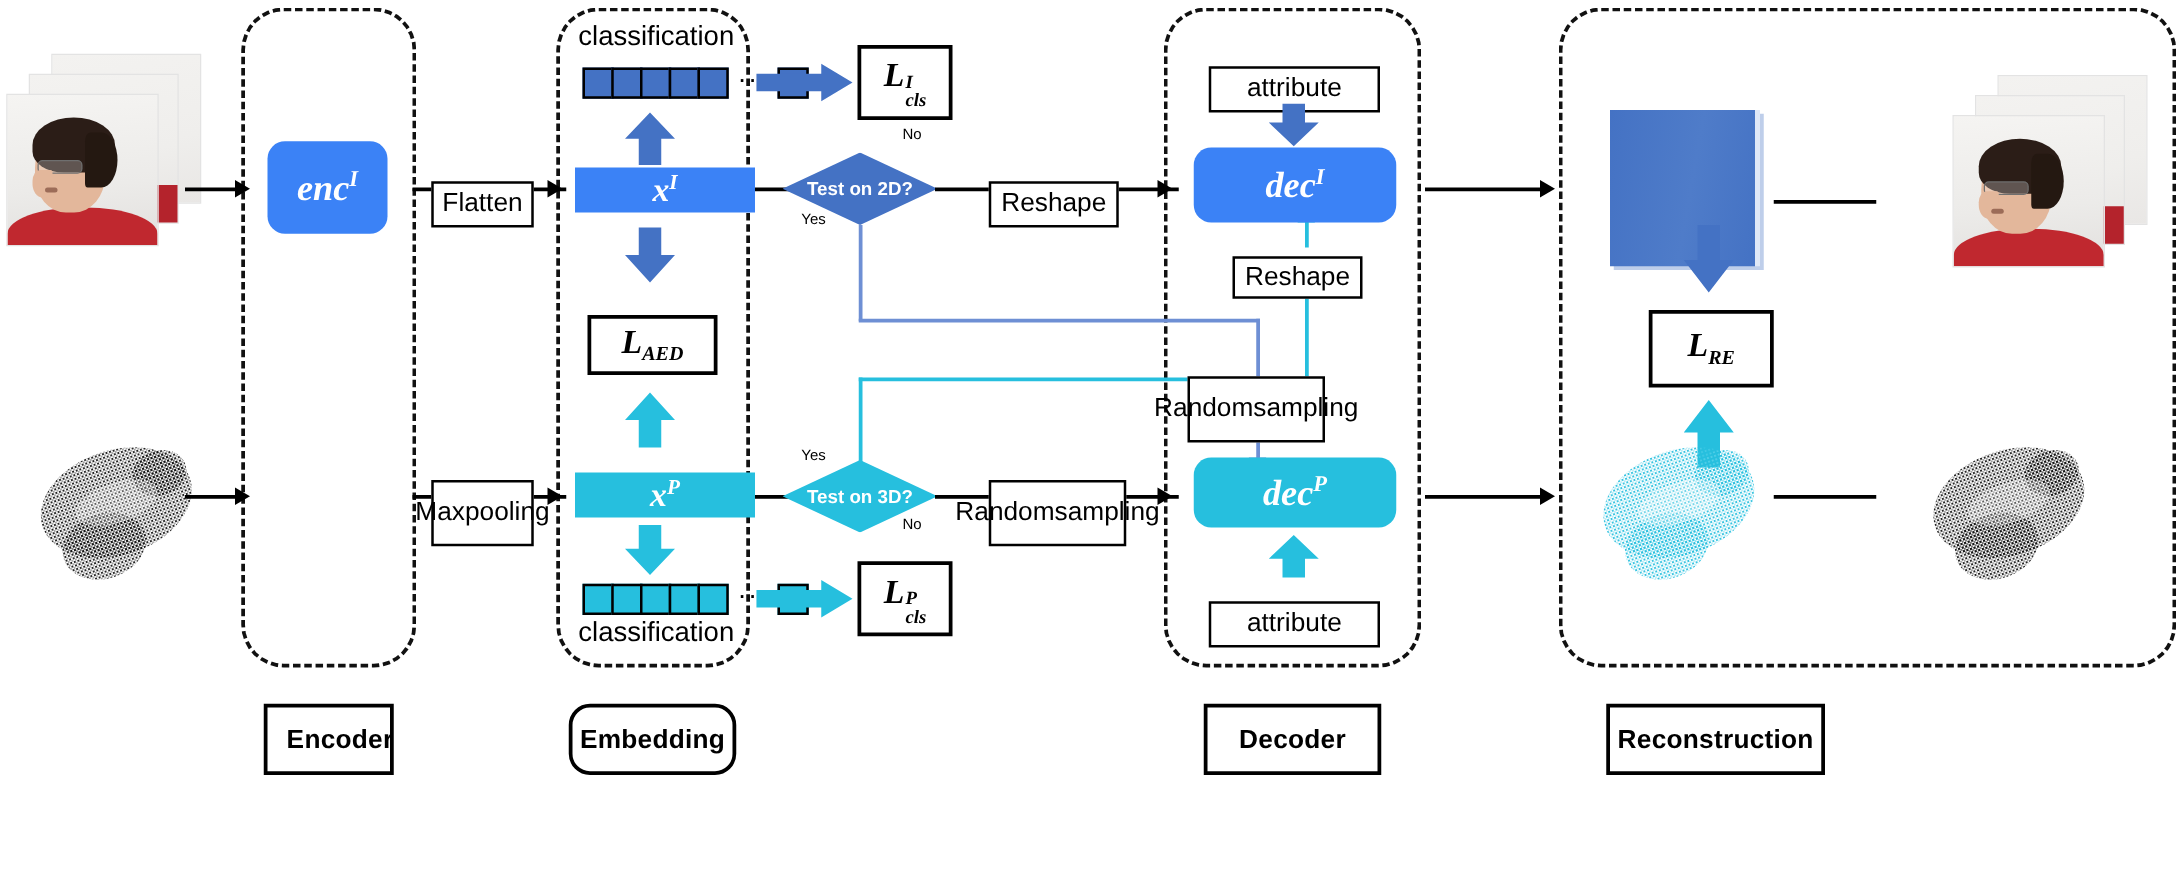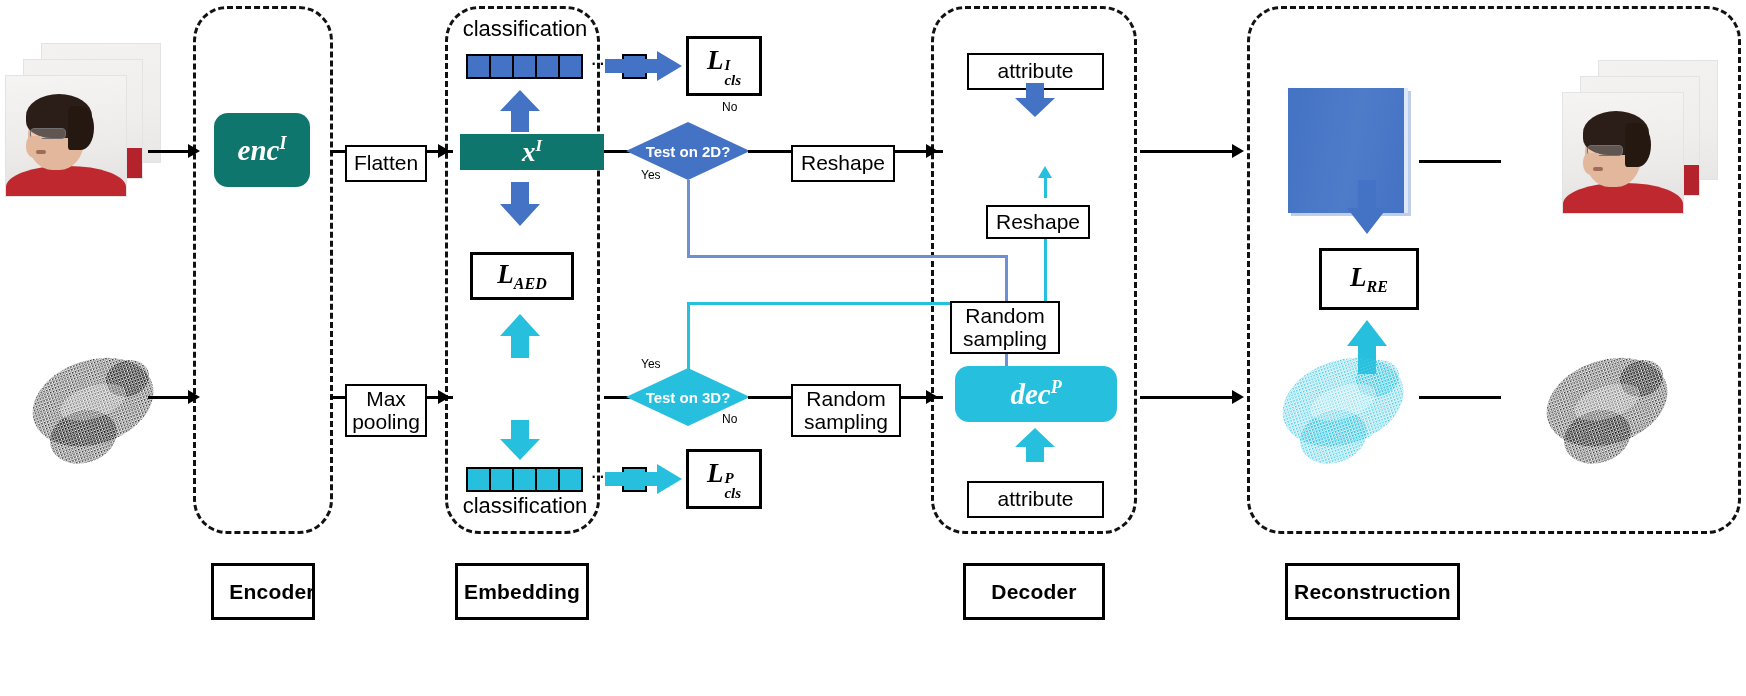--- a/index.html
+++ b/index.html
@@ -44,21 +44,21 @@
     background: #ffffff;
     display: flex;
     align-items: center;
     justify-content: center;
     text-align: center;
     font-size: 21px;
     color: #000000;
     line-height: 1.05;
     margin-top: 13px;
   }
-  .plainbox.two-line { flex-direction: column; }
+  .plainbox.two-line { }
 
   
   .lossbox {
     border: 3px solid #000000;
     background: #ffffff;
     display: flex;
     align-items: center;
     justify-content: center;
     font-family: "Liberation Serif", serif;
     font-weight: bold;
@@ -77,21 +77,21 @@
   
   .netblock {
     border-radius: 14px;
     display: flex; align-items: center; justify-content: center;
     color: #ffffff;
     font-family: "Liberation Serif", serif;
     font-weight: bold; font-style: italic;
     font-size: 29px;
   }
   .netblock .sup { font-size: 18px; vertical-align: super; }
-  .blue-fill { background: #0f766e; }
+  .blue-fill { background: #3b82f6; }
   .cyan-fill { background: #26BFDE; }
 
   
   .vecbar {
     display: flex; align-items: center; justify-content: center;
     color: #ffffff;
     font-family: "Liberation Serif", serif;
     font-weight: bold; font-style: italic;
     font-size: 27px;
   }
@@ -166,21 +166,21 @@
   <div class="abs group" style="left:445px; top:6px; width:155px; height:528px;"></div>
   <div class="abs group" style="left:931px; top:6px; width:206px; height:528px;"></div>
   <div class="abs group" style="left:1523px; top:6px; width:218px; height:528px;"></div>
 
   <div class="abs" style="left:1520px; top:0px; width:230px; height:540px; background:#fff;"></div>
   <div class="abs group" style="left:1247px; top:6px; width:494px; height:528px;"></div>
 
   <div class="abs stage-label" style="left:211px; top:563px; width:104px; height:57px;padding-left:18px;">
     <span>Encoder</span>
   </div>
-  <div class="abs stage-label" style="left:455px; top:563px; width:134px; height:57px;">
+  <div class="abs stage-label" style="left:455px; top:563px; width:134px; height:57px;border-radius:17px;">
     <span>Embedding</span>
   </div>
   <div class="abs stage-label" style="left:963px; top:563px; width:142px; height:57px;">
     <span>Decoder</span>
   </div>
   <div class="abs stage-label" style="left:1285px; top:563px; width:175px; height:57px;">
     <span>Reconstruction</span>
   </div>
 
   <div class="photo-stack" style="left:3px; top:43px; width:175px; height:150px;">
@@ -288,20 +288,25 @@
       <span>L</span><span class="sub">AED</span>
     </span>
   </div>
 
   <div class="fatarrow" style="left:498px; top:312px;">
     <svg width="44" height="48" viewBox="0 0 44 48">
       <polygon points="22,2 42,24 31,24 31,46 13,46 13,24 2,24" fill="#26BFDE"></polygon>
     </svg>
   </div>
 
+  <div class="abs vecbar cyan-fill" style="left:460px; top:378px; width:144px; height:36px;">
+    <span>
+      <span>x</span><span class="sup">P</span>
+    </span>
+  </div>
 
   <div class="fatarrow" style="left:498px; top:418px;">
     <svg width="44" height="44" viewBox="0 0 44 44">
       <polygon points="22,42 42,21 31,21 31,2 13,2 13,21 2,21" fill="#26BFDE"></polygon>
     </svg>
   </div>
 
   <div class="abs cells" style="left:466px; top:467px;">
     <div class="cell cell-cyan"></div>
     <div class="cell cell-cyan"></div>
@@ -392,20 +397,25 @@
   <div class="abs route-cyan" style="left:1044px; top:176px; width:3px; height:22px;"></div>
   <div class="abs" style="left:1038px; top:166px; width:0;height:0;border-left:7px solid transparent;border-right:7px solid transparent;border-bottom:12px solid #26BFDE;"></div>
 
   <div class="abs plainbox" style="left:967px; top:40px; width:137px; height:37px;">
     <span>attribute</span>
   </div>
   <div class="fatarrow" style="left:1013px; top:82px;">
     <svg width="44" height="36" viewBox="0 0 44 36">
       <polygon points="22,35 42,16 31,16 31,1 13,1 13,16 2,16" fill="#4472C4"></polygon>
     </svg>
+  </div>
+  <div class="abs netblock blue-fill" style="left:955px; top:118px; width:162px; height:60px;">
+    <span>
+      <span>dec</span><span class="sup">I</span>
+    </span>
   </div>
 
   <div class="abs plainbox" style="left:986px; top:192px; width:104px; height:34px;">
     <span>Reshape</span>
   </div>
 
   <div class="abs plainbox two-line" style="left:950px; top:288px; width:110px; height:53px;">
     <span>Random</span>
     <span>sampling</span>
   </div>

